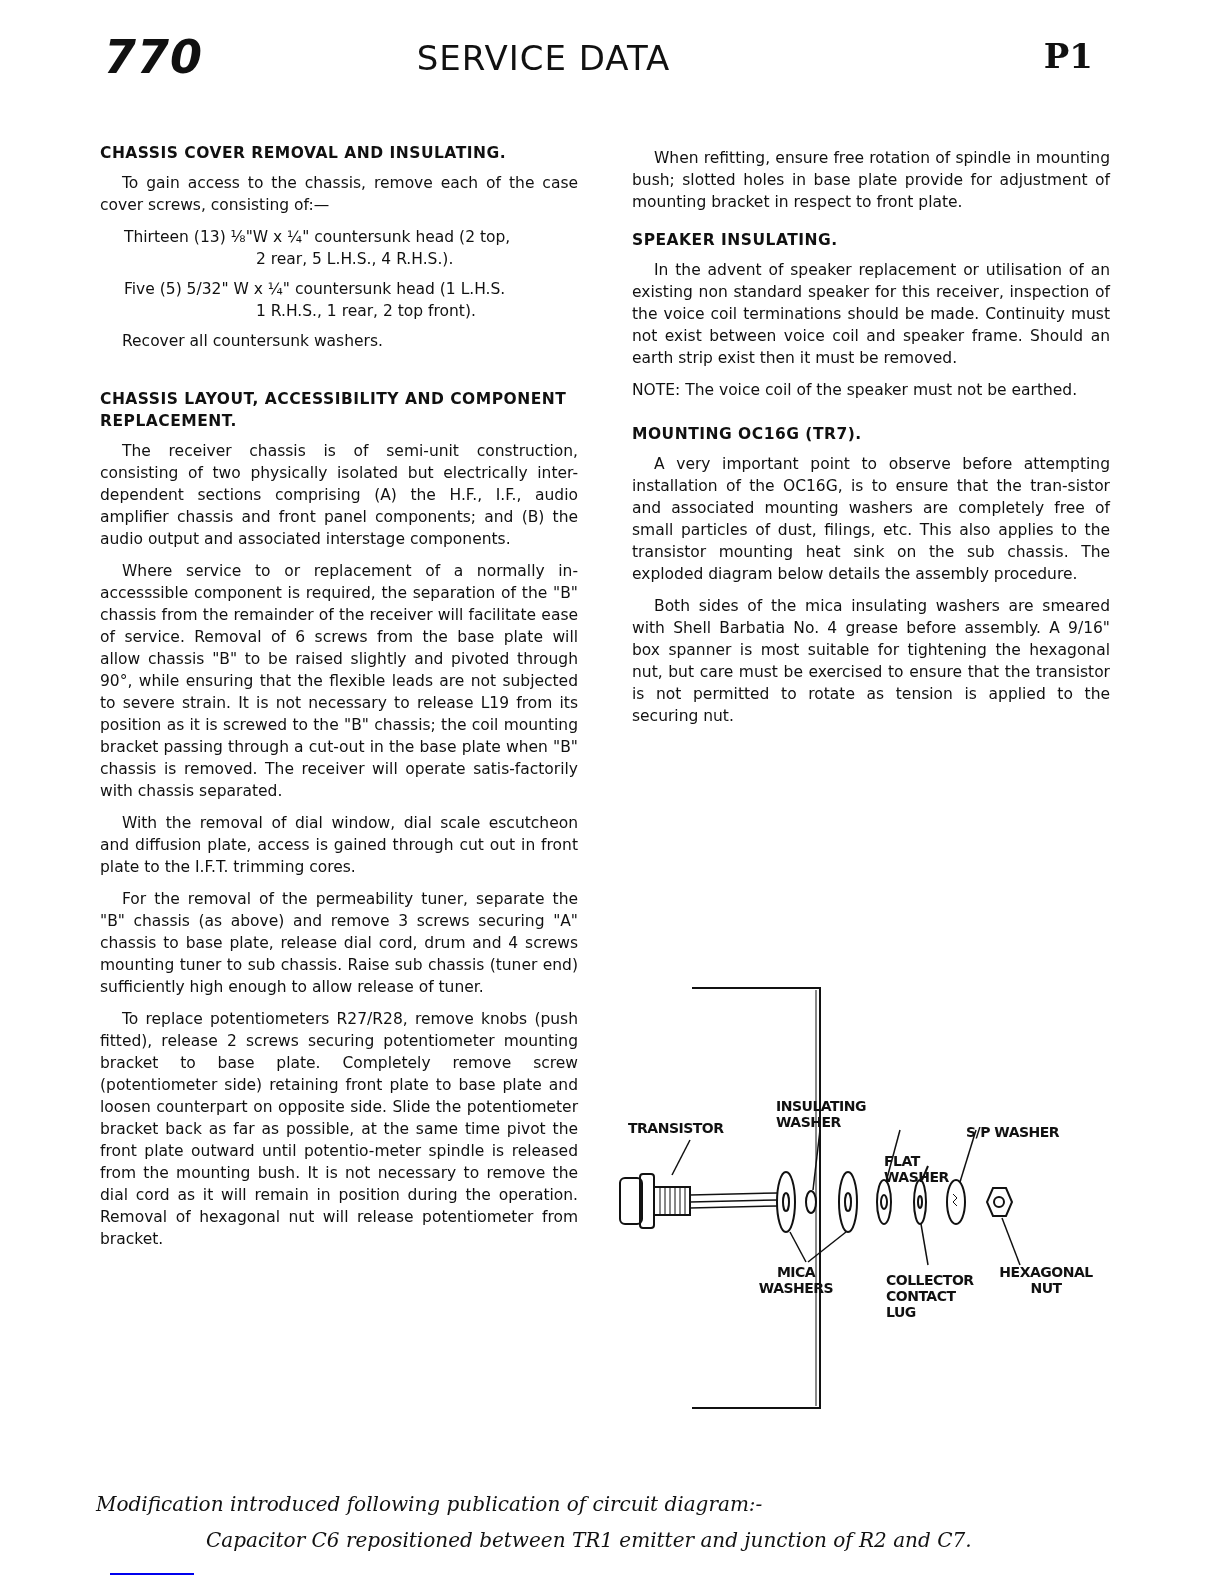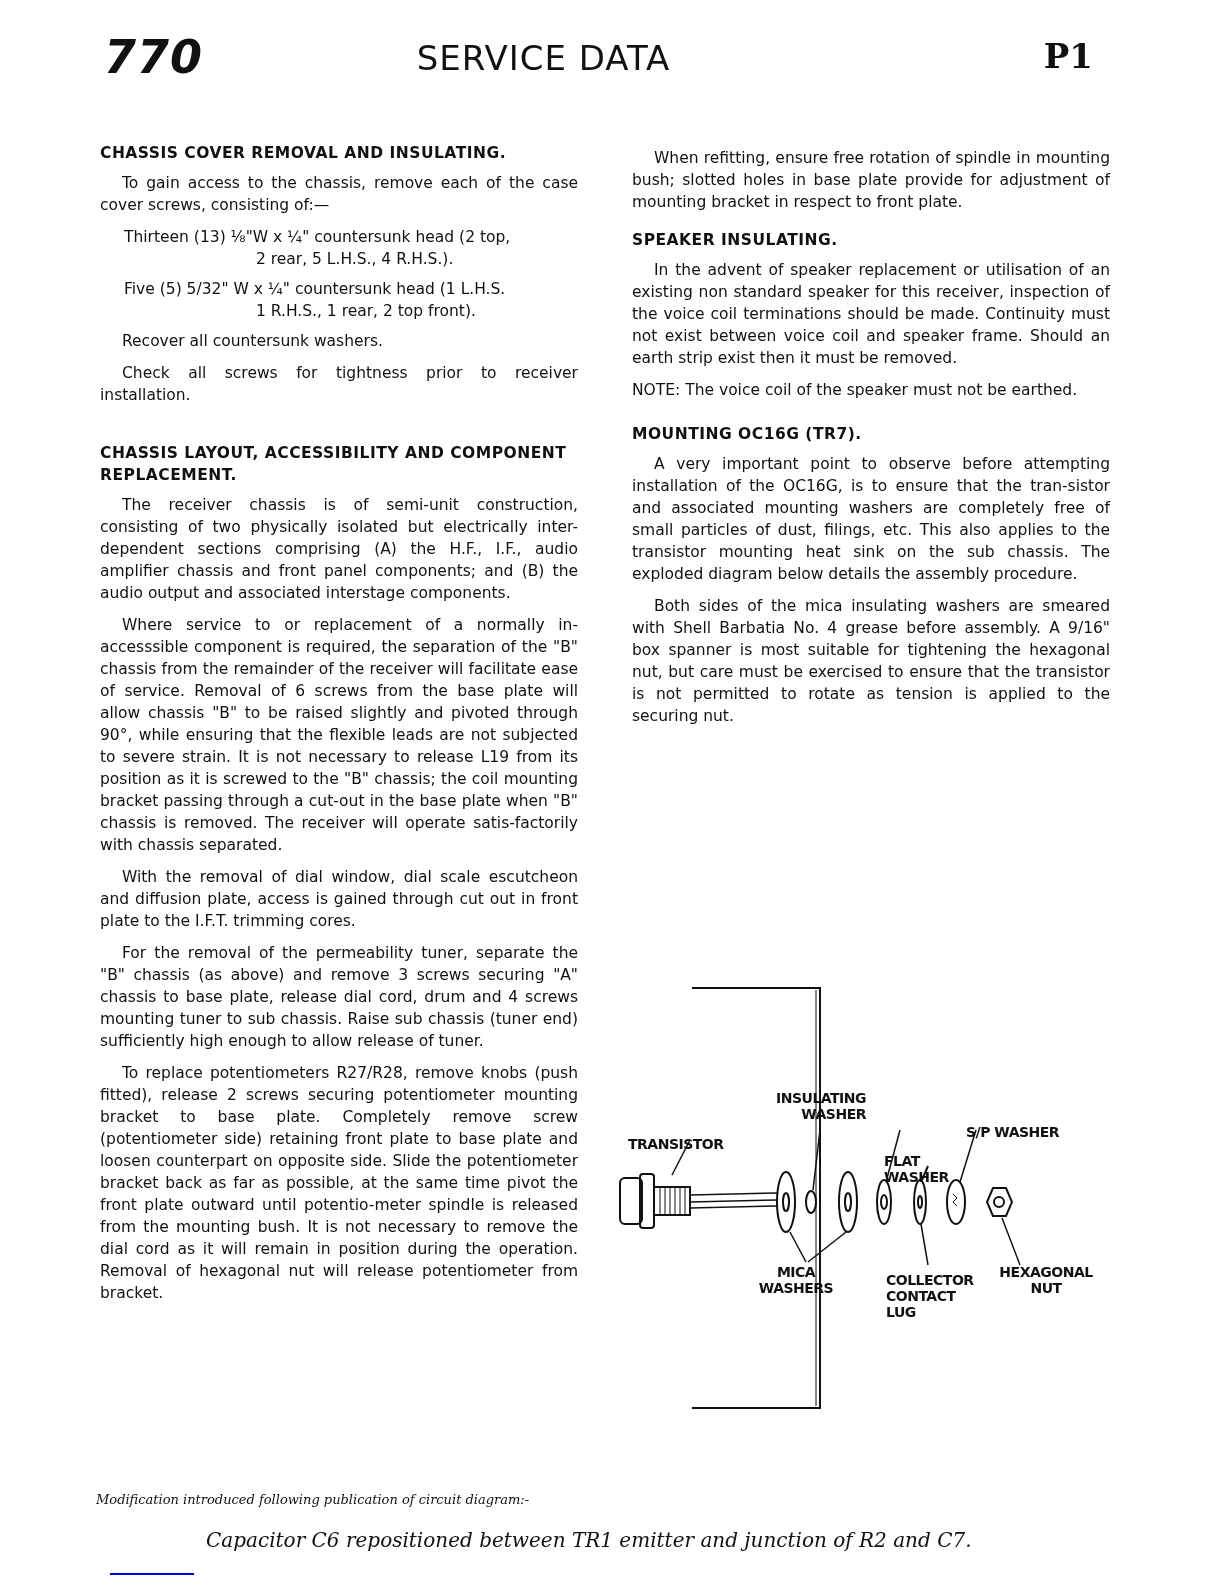--- a/index.html
+++ b/index.html
@@ -11,38 +11,37 @@
   .col-left{left:100px;top:142px;width:478px;}
   .col-right{left:632px;top:147px;width:478px;}
   h2{font-size:15.5px;font-weight:bold;margin:0 0 8px 0;letter-spacing:0.5px;line-height:22px;}
   p{margin:0 0 10px 0;text-align:justify;text-indent:22px;}
   .hang{margin:0 0 8px 24px;text-indent:0;text-align:left;}
   .hang .cont{display:block;padding-left:132px;}
   .note{text-indent:0;padding-left:66px;text-indent:-66px;}
   .gap{height:26px;}
   .figure{position:absolute;left:610px;top:980px;width:500px;height:440px;}
   .lbl{position:absolute;font-size:14px;font-weight:bold;line-height:16px;letter-spacing:-0.5px;}
-  .foot1{position:absolute;left:96px;top:1492px;font-family:"DejaVu Serif",serif;font-style:italic;font-size:13px;}
+  .foot1{position:absolute;left:96px;top:1492px;font-family:"DejaVu Serif",serif;font-style:italic;font-size:20px;}
   .foot2{position:absolute;left:206px;top:1528px;font-family:"DejaVu Serif",serif;font-style:italic;font-size:20px;}
   .link-line{position:absolute;left:110px;top:1573px;width:84px;height:2px;background:#0000ee;}
 </style>
 </head>
 <body>
 
 <div class="hdr-num">770</div>
 <div class="hdr-title">SERVICE DATA</div>
 <div class="hdr-page">P1</div>
 
 <div class="col col-left">
   <h2>CHASSIS COVER REMOVAL AND INSULATING.</h2>
   <p>To gain access to the chassis, remove each of the case cover screws, consisting of:—</p>
   <p class="hang"><span>Thirteen (13) ⅛"W x ¼" countersunk head (2 top,</span><span class="cont">2 rear, 5 L.H.S., 4 R.H.S.).</span></p>
   <p class="hang"><span>Five (5)  5/32" W x ¼" countersunk head (1 L.H.S.</span><span class="cont">1 R.H.S., 1 rear, 2 top front).</span></p>
   <p>Recover all countersunk washers.</p>
-  <p>Check all screws for tightness prior to receiver installation.</p>
   <div class="gap"></div>
   <h2>CHASSIS LAYOUT, ACCESSIBILITY AND COMPONENT REPLACEMENT.</h2>
   <p>The receiver chassis is of semi-unit construction, consisting of two physically isolated but electrically inter-dependent sections comprising (A) the H.F., I.F., audio amplifier chassis and front panel components; and (B) the audio output and associated interstage components.</p>
   <p>Where service to or replacement of a normally in-accesssible component is required, the separation of the "B" chassis from the remainder of the receiver will facilitate ease of service. Removal of 6 screws from the base plate will allow chassis "B" to be raised slightly and pivoted through 90°, while ensuring that the flexible leads are not subjected to severe strain. It is not necessary to release L19 from its position as it is screwed to the "B" chassis; the coil mounting bracket passing through a cut-out in the base plate when "B" chassis is removed. The receiver will operate satis-factorily with chassis separated.</p>
   <p>With the removal of dial window, dial scale escutcheon and diffusion plate, access is gained through cut out in front plate to the I.F.T. trimming cores.</p>
   <p>For the removal of the permeability tuner, separate the "B" chassis (as above) and remove 3 screws securing "A" chassis to base plate, release dial cord, drum and 4 screws mounting tuner to sub chassis. Raise sub chassis (tuner end) sufficiently high enough to allow release of tuner.</p>
   <p>To replace potentiometers R27/R28, remove knobs (push fitted), release 2 screws securing potentiometer mounting bracket to base plate. Completely remove screw (potentiometer side) retaining front plate to base plate and loosen counterpart on opposite side. Slide the potentiometer bracket back as far as possible, at the same time pivot the front plate outward until potentio-meter spindle is released from the mounting bush. It is not necessary to remove the dial cord as it will remain in position during the operation. Removal of hexagonal nut will release potentiometer from bracket.</p>
 </div>
 
 <div class="col col-right">
@@ -103,22 +102,22 @@
       <line x1="80" y1="160" x2="62" y2="195" stroke-width="1.5"></line>
       <line x1="210" y1="150" x2="203" y2="210" stroke-width="1.5"></line>
       <line x1="290" y1="150" x2="276" y2="202" stroke-width="1.5"></line>
       <line x1="366" y1="150" x2="350" y2="202" stroke-width="1.5"></line>
       <line x1="196" y1="282" x2="180" y2="252" stroke-width="1.5"></line>
       <line x1="198" y1="282" x2="236" y2="252" stroke-width="1.5"></line>
       <line x1="318" y1="285" x2="311" y2="244" stroke-width="1.5"></line>
       <line x1="410" y1="285" x2="392" y2="238" stroke-width="1.5"></line>
     </g>
   </svg>
-  <div class="lbl" style="left:18px;top:156px;">TRANSISTOR</div>
-  <div class="lbl" style="left:166px;top:110px;width:90px;text-align:right;">INSULATING WASHER</div>
+  <div class="lbl" style="left:18px;top:140px;">TRANSISTOR</div>
+  <div class="lbl" style="left:166px;top:118px;width:90px;text-align:left;">INSULATING WASHER</div>
   <div class="lbl" style="left:274px;top:126px;width:70px;margin-top:47px;">FLAT WASHER</div>
   <div class="lbl" style="left:356px;top:144px;">S/P WASHER</div>
   <div class="lbl" style="left:146px;top:284px;width:80px;text-align:center;">MICA WASHERS</div>
   <div class="lbl" style="left:276px;top:292px;width:96px;">COLLECTOR CONTACT LUG</div>
   <div class="lbl" style="left:388px;top:284px;width:96px;text-align:center;">HEXAGONAL NUT</div>
 </div>
 
 <div class="foot1">Modification introduced following publication of circuit diagram:-</div>
 <div class="foot2">Capacitor C6 repositioned between TR1 emitter and junction of R2 and C7.</div>
 <div class="link-line"></div>

